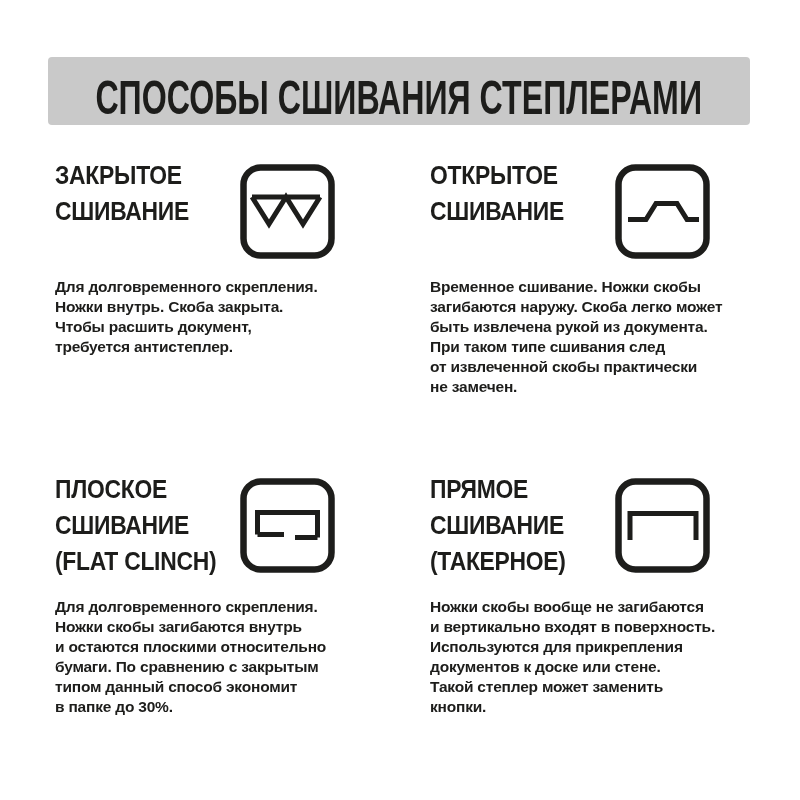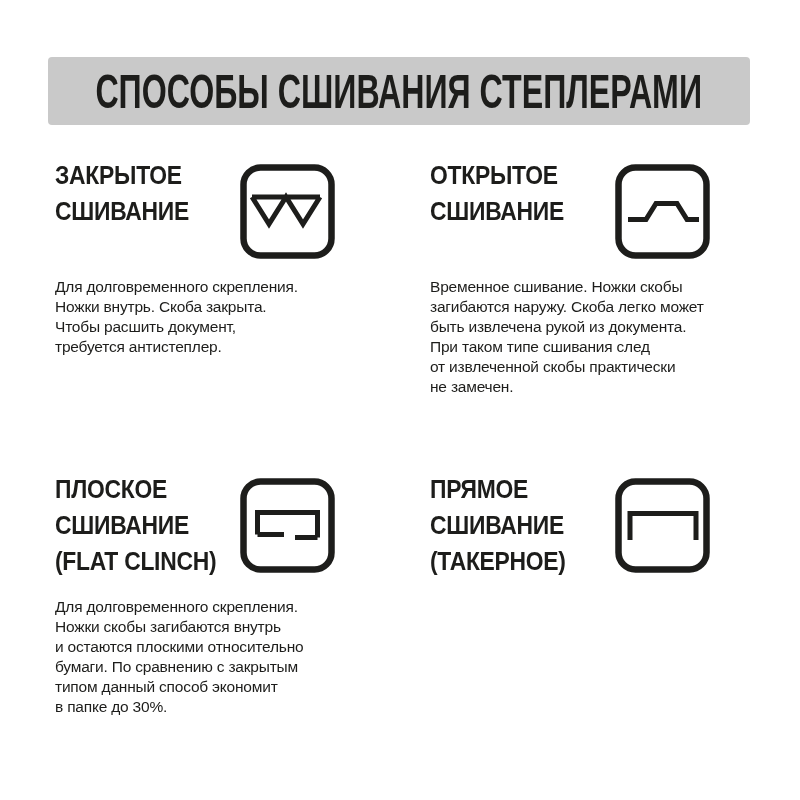--- a/index.html
+++ b/index.html
@@ -15,21 +15,21 @@
     overflow: hidden;
     position: relative;
   }
 
   .banner {
     margin: 57px 50px 0 48px;
     height: 68px;
     background: #c9c9c9;
     border-radius: 4px;
     display: flex;
-    align-items: center;
+    align-items: flex-end;
     justify-content: center;
   }
   .banner h1 {
     margin: 0;
     font-size: 48px;
     font-weight: 700;
     white-space: nowrap;
     transform: scaleX(0.67);
     transform-origin: center center;
     color: #1d1d1b;
@@ -78,21 +78,21 @@
     fill: none;
     stroke: #1d1d1b;
     stroke-width: 5;
     stroke-linejoin: miter;
     stroke-linecap: butt;
   }
 
   .body {
     margin: 18px 0 0 0;
     font-size: 15.5px;
-    font-weight: 400;
+    font-weight: 700;
     line-height: 20px;
     white-space: pre-line;
     letter-spacing: -0.2px;
   }
 </style>
 </head>
 <body>
 
 <div class="banner">
   <h1>СПОСОБЫ СШИВАНИЯ СТЕПЛЕРАМИ</h1>
@@ -161,15 +161,21 @@
       <h2 class="heading">ПРЯМОЕ
 СШИВАНИЕ
 (ТАКЕРНОЕ)</h2>
       <div class="icon-box">
         <svg viewBox="0 0 95 95" aria-hidden="true">
           <rect class="frame" x="3.5" y="3.5" width="88" height="88" rx="17"></rect>
           <path class="glyph" d="M15 62 V 35.5 H 81 V 62"></path>
         </svg>
       </div>
     </div>
+    <p class="body">Ножки скобы вообще не загибаются
+и вертикально входят в поверхность.
+Используются для прикрепления
+документов к доске или стене.
+Такой степлер может заменить
+кнопки.</p>
   </section>
 
 </div>
 
 </body></html>

